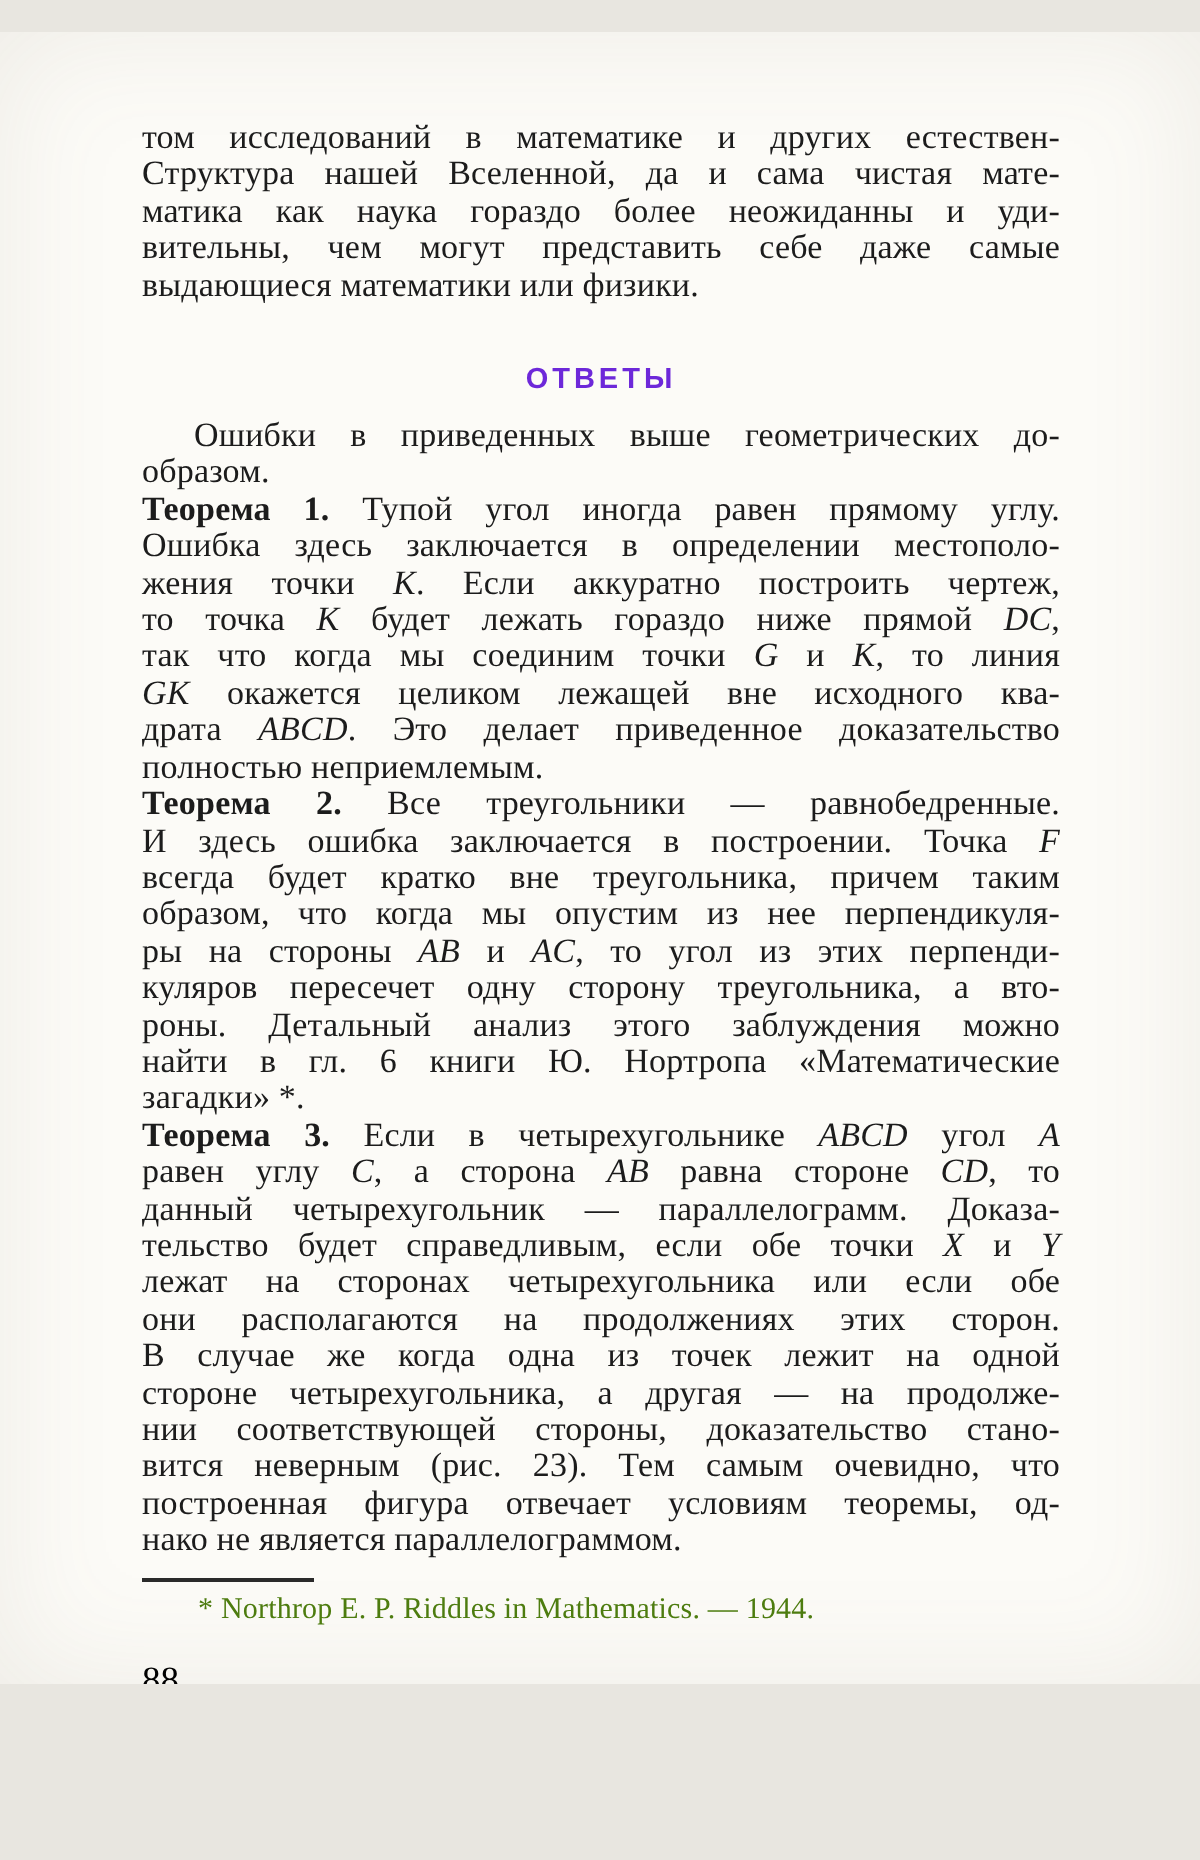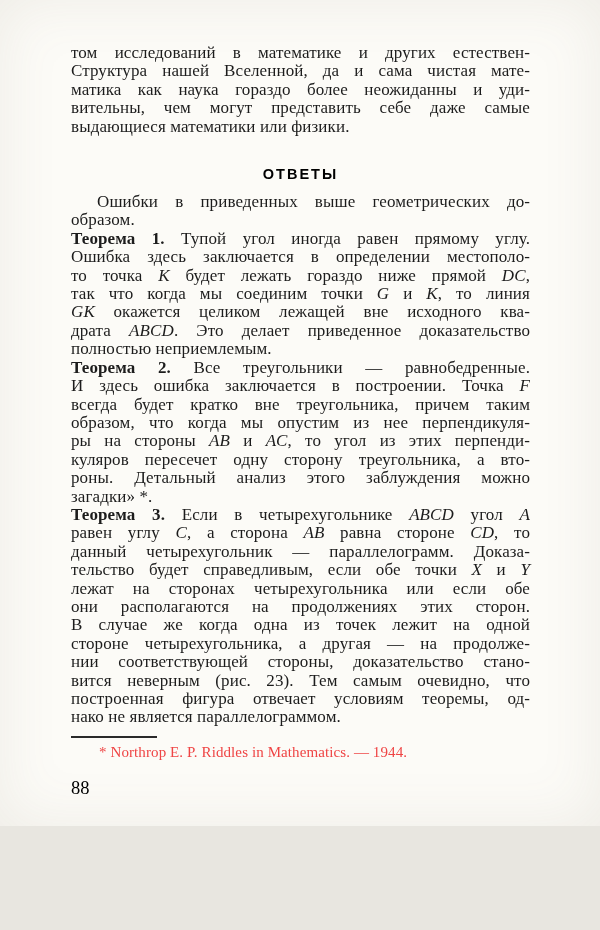--- a/index.html
+++ b/index.html
@@ -13,20 +13,21 @@
     font-family: "Liberation Serif", serif;
   }
   .page {
     position: relative;
     width: 600px;
     height: 826px;
     background: #fcfbf7;
     box-shadow: inset 0 0 60px rgba(120,110,90,0.10);
     overflow: hidden;
     color: #1c1c1c;
+    margin-top: 16px;
   }
   .text-col {
     position: absolute;
     left: 71px;
     top: 44px;
     width: 459px;
   }
   .line {
     font-size: 17px;
     line-height: 18.4px;
@@ -49,35 +50,35 @@
     font-style: italic;
   }
   .heading {
     margin: 30px 0 11px 0;
     text-align: center;
     font-family: "Liberation Sans", sans-serif;
     font-weight: 700;
     font-size: 14.5px;
     line-height: 16px;
     letter-spacing: 2px;
-    color: #000000;
+    color: #6d28d9;
   }
   .footnote-rule {
     margin-top: 9px;
     width: 86px;
     height: 2px;
     background: #2a2a2a;
   }
   .footnote {
     margin-top: 6px;
     padding-left: 28px;
     font-size: 15px;
     line-height: 17px;
     letter-spacing: 0.1px;
-    color: #ef4444;
+    color: #4d7c0f;
   }
   .page-number {
     margin-top: 17px;
     font-size: 18.5px;
     line-height: 20px;
     color: #000000;
   }
 </style>
 </head>
 <body>
@@ -90,32 +91,34 @@
         <div class="line"><span>матика как наука гораздо более неожиданны и уди-</span></div>
         <div class="line"><span>вительны, чем могут представить себе даже самые</span></div>
         <div class="line last"><span>выдающиеся математики или физики.</span></div>
       </div>
     <h2 class="heading">ОТВЕТЫ</h2>
     <div id="answers-body">
         <div class="line indent"><span>Ошибки в приведенных выше геометрических до-</span></div>
         <div class="line last"><span>образом.</span></div>
         <div class="line"><b>Теорема 1.</b><span> Тупой угол иногда равен прямому углу.</span></div>
         <div class="line"><span>Ошибка здесь заключается в определении местополо-</span></div>
+        <div class="line"><span>жения точки </span><i>K</i><span>. Если аккуратно построить чертеж,</span></div>
         <div class="line"><span>то точка </span><i>K</i><span> будет лежать гораздо ниже прямой </span><i>DC</i><span>,</span></div>
         <div class="line"><span>так что когда мы соединим точки </span><i>G</i><span> и </span><i>K</i><span>, то линия</span></div>
         <div class="line"><i>GK</i><span> окажется целиком лежащей вне исходного ква-</span></div>
         <div class="line"><span>драта </span><i>ABCD</i><span>. Это делает приведенное доказательство</span></div>
         <div class="line last"><span>полностью неприемлемым.</span></div>
         <div class="line"><b>Теорема 2.</b><span> Все треугольники — равнобедренные.</span></div>
         <div class="line"><span>И здесь ошибка заключается в построении. Точка </span><i>F</i></div>
         <div class="line"><span>всегда будет кратко вне треугольника, причем таким</span></div>
         <div class="line"><span>образом, что когда мы опустим из нее перпендикуля-</span></div>
         <div class="line"><span>ры на стороны </span><i>AB</i><span> и </span><i>AC</i><span>, то угол из этих перпенди-</span></div>
         <div class="line"><span>куляров пересечет одну сторону треугольника, а вто-</span></div>
         <div class="line"><span>роны. Детальный анализ этого заблуждения можно</span></div>
+        <div class="line"><span>найти в гл. 6 книги Ю. Нортропа «Математические</span></div>
         <div class="line last"><span>загадки» *.</span></div>
         <div class="line"><b>Теорема 3.</b><span> Если в четырехугольнике </span><i>ABCD</i><span> угол </span><i>A</i></div>
         <div class="line"><span>равен углу </span><i>C</i><span>, а сторона </span><i>AB</i><span> равна стороне </span><i>CD</i><span>, то</span></div>
         <div class="line"><span>данный четырехугольник — параллелограмм. Доказа-</span></div>
         <div class="line"><span>тельство будет справедливым, если обе точки </span><i>X</i><span> и </span><i>Y</i></div>
         <div class="line"><span>лежат на сторонах четырехугольника или если обе</span></div>
         <div class="line"><span>они располагаются на продолжениях этих сторон.</span></div>
         <div class="line"><span>В случае же когда одна из точек лежит на одной</span></div>
         <div class="line"><span>стороне четырехугольника, а другая — на продолже-</span></div>
         <div class="line"><span>нии соответствующей стороны, доказательство стано-</span></div>

